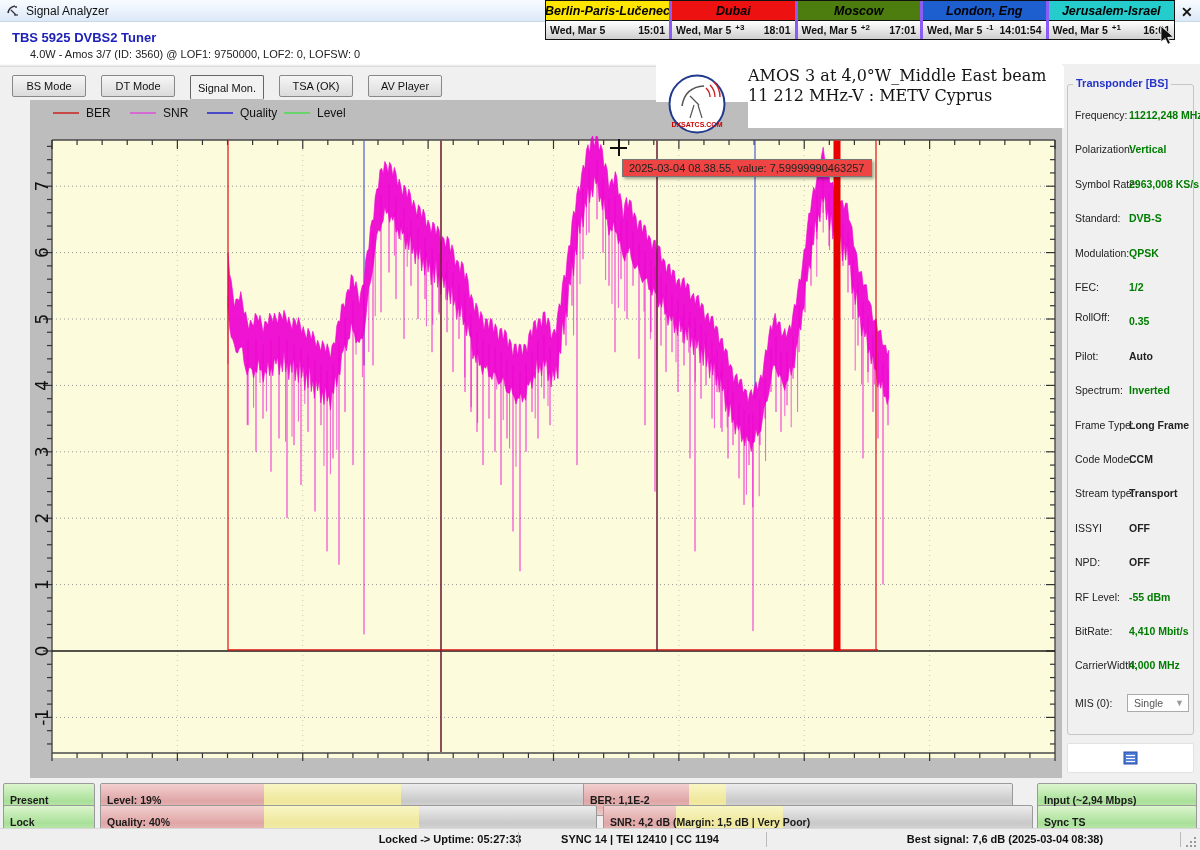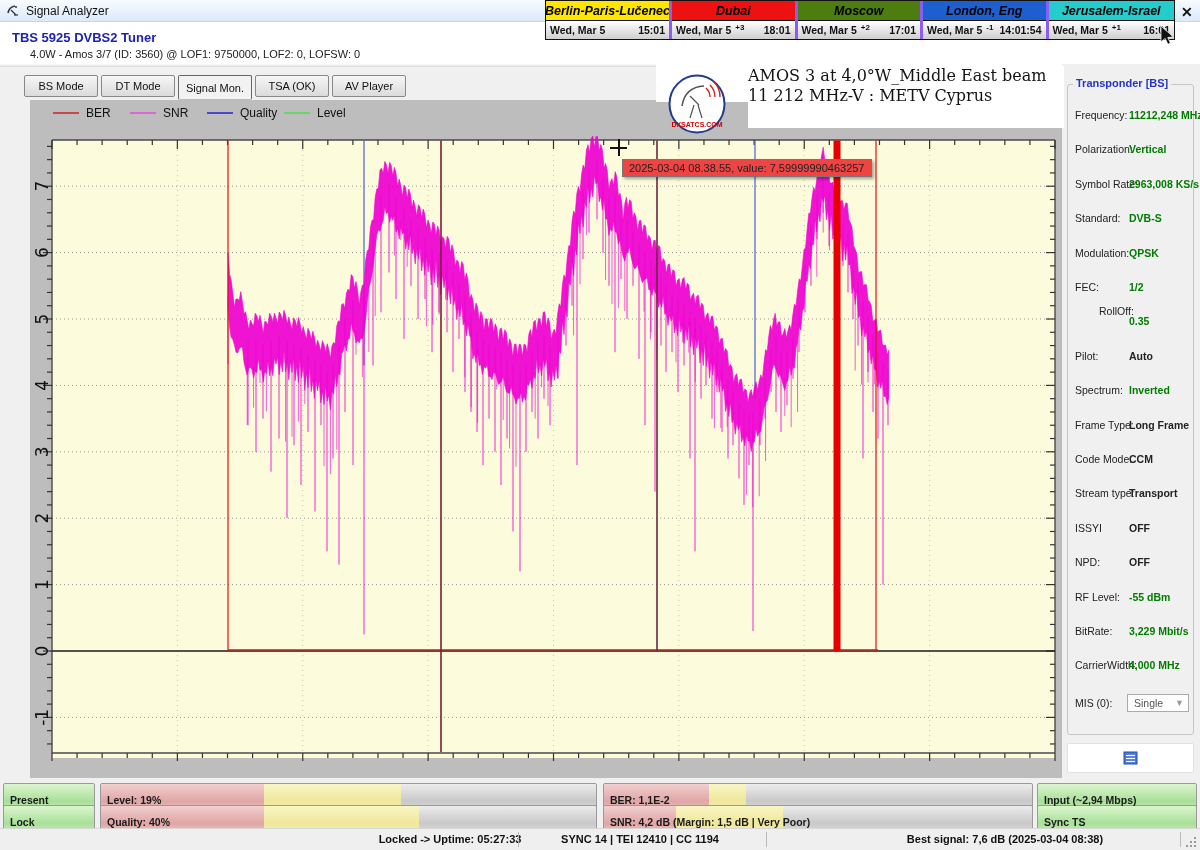--- a/index.html
+++ b/index.html
@@ -26,21 +26,21 @@
     font-size:12.5px;font-weight:bold;font-style:italic;color:#000;border-bottom:1px solid #111;box-sizing:border-box;white-space:nowrap;overflow:hidden}
   .clock-body{height:18px;background:linear-gradient(#FFFFFF,#CFCFCF);display:flex;align-items:center;
     font-size:10.5px;font-weight:bold;padding:0 4px;box-sizing:border-box;position:relative}
   .clock-date{flex:0 0 auto}
   .clock-offset{font-size:8px;margin-left:4px;margin-bottom:6px}
   .clock-time{margin-left:auto}
   .clock-close{position:absolute;left:1181px;top:4px;font-size:14px;color:#111;z-index:41;font-weight:bold}
   .cursor-icon{position:absolute;left:1160px;top:26px;z-index:60}
 
   
-  .toolbar{position:absolute;left:24px;top:75px;display:flex;gap:3px;z-index:5}
+  .toolbar{position:absolute;left:12px;top:75px;display:flex;gap:15px;z-index:5}
   .tbtn{width:74px;height:22px;font-size:11px;color:#111;
     background:linear-gradient(#F6F6F6,#DBDBDB);border:1px solid #888;border-radius:2px;
     display:flex;align-items:center;justify-content:center;box-sizing:border-box}
   .tbtn.active{background:#F2F2F2;height:25px;border-color:#666;border-bottom-color:#BDBDBD}
 
   
   .chart-panel{position:absolute;left:30px;top:100px;width:1032px;height:678px;background:#BDBDBD}
   .legend{position:absolute;left:23px;top:6px;display:flex;font-size:12px;color:#111}
   .legend-item{width:77px;display:flex;align-items:center;gap:7px}
   .legend-line{width:26px;height:2px}
@@ -610,40 +610,40 @@
       <div class="trow-label" style="top: 79.4px;">Polarization:</div>
       <div class="trow-value val-green" style="top: 79.4px;">Vertical</div>
       <div class="trow-label" style="top: 113.8px;">Symbol Rate:</div>
       <div class="trow-value val-green" style="top: 113.8px;">2963,008 KS/s</div>
       <div class="trow-label" style="top: 148.2px;">Standard:</div>
       <div class="trow-value val-green" style="top: 148.2px;">DVB-S</div>
       <div class="trow-label" style="top: 182.6px;">Modulation:</div>
       <div class="trow-value val-green" style="top: 182.6px;">QPSK</div>
       <div class="trow-label" style="top: 217px;">FEC:</div>
       <div class="trow-value val-green" style="top: 217px;">1/2</div>
-      <div class="trow-label" style="top: 241px; margin-left: 24px;">RollOff:</div>
+      <div class="trow-label" style="top: 247px;">RollOff:</div>
       <div class="trow-value val-green" style="top: 251.4px;">0.35</div>
       <div class="trow-label" style="top: 285.8px;">Pilot:</div>
       <div class="trow-value val-black" style="top: 285.8px;">Auto</div>
       <div class="trow-label" style="top: 320.2px;">Spectrum:</div>
       <div class="trow-value val-green" style="top: 320.2px;">Inverted</div>
       <div class="trow-label" style="top: 354.6px;">Frame Type:</div>
       <div class="trow-value val-black" style="top: 354.6px;">Long Frame</div>
       <div class="trow-label" style="top: 389px;">Code Mode:</div>
       <div class="trow-value val-black" style="top: 389px;">CCM</div>
       <div class="trow-label" style="top: 423.4px;">Stream type:</div>
       <div class="trow-value val-black" style="top: 423.4px;">Transport</div>
       <div class="trow-label" style="top: 457.8px;">ISSYI</div>
       <div class="trow-value val-black" style="top: 457.8px;">OFF</div>
       <div class="trow-label" style="top: 492.2px;">NPD:</div>
       <div class="trow-value val-black" style="top: 492.2px;">OFF</div>
       <div class="trow-label" style="top: 526.6px;">RF Level:</div>
       <div class="trow-value val-green" style="top: 526.6px;">-55 dBm</div>
       <div class="trow-label" style="top: 561px;">BitRate:</div>
-      <div class="trow-value val-green" style="top: 561px;">3,229 Mbit/s</div>
+      <div class="trow-value val-green" style="top: 561px;">4,410 Mbit/s</div>
       <div class="trow-label" style="top: 595.4px;">CarrierWidth:</div>
       <div class="trow-value val-green" style="top: 595.4px;">4,000 MHz</div>
       <div class="trow-label" style="top: 632.8px;">MIS (0):</div>
       <div class="mis-select" style="top: 629.8px;">
         <span>Single</span>
         <span class="mis-chevron">▼</span>
       </div>
     </div>
   <div class="panel-btn">
     <svg width="18" height="15" viewBox="0 0 18 15">
@@ -657,21 +657,21 @@
 
 <div class="bars">
     <div class="bar bar-green" style="left: 3px; top: 5px; width: 92px;">
       <div class="bar-label">Present</div>
     </div>
     <div class="bar" style="left: 100px; top: 5px; width: 497px;">
       <div class="seg seg-pink" style="left: 0px; width: 163px;"></div>
       <div class="seg seg-yellow" style="left: 163px; width: 137px;"></div>
       <div class="bar-label">Level: 19%</div>
     </div>
-    <div class="bar" style="left: 603px; top: 5px; width: 430px;">
+    <div class="bar" style="left: 583px; top: 5px; width: 430px;">
       <div class="seg seg-pink" style="left: 0px; width: 105px;"></div>
       <div class="seg seg-yellow" style="left: 105px; width: 37px;"></div>
       <div class="bar-label">BER: 1,1E-2</div>
     </div>
     <div class="bar bar-green" style="left: 1037px; top: 5px; width: 160px;">
       <div class="bar-label">Input (~2,94 Mbps)</div>
     </div>
     <div class="bar bar-green" style="left: 3px; top: 27px; width: 92px;">
       <div class="bar-label">Lock</div>
     </div>

